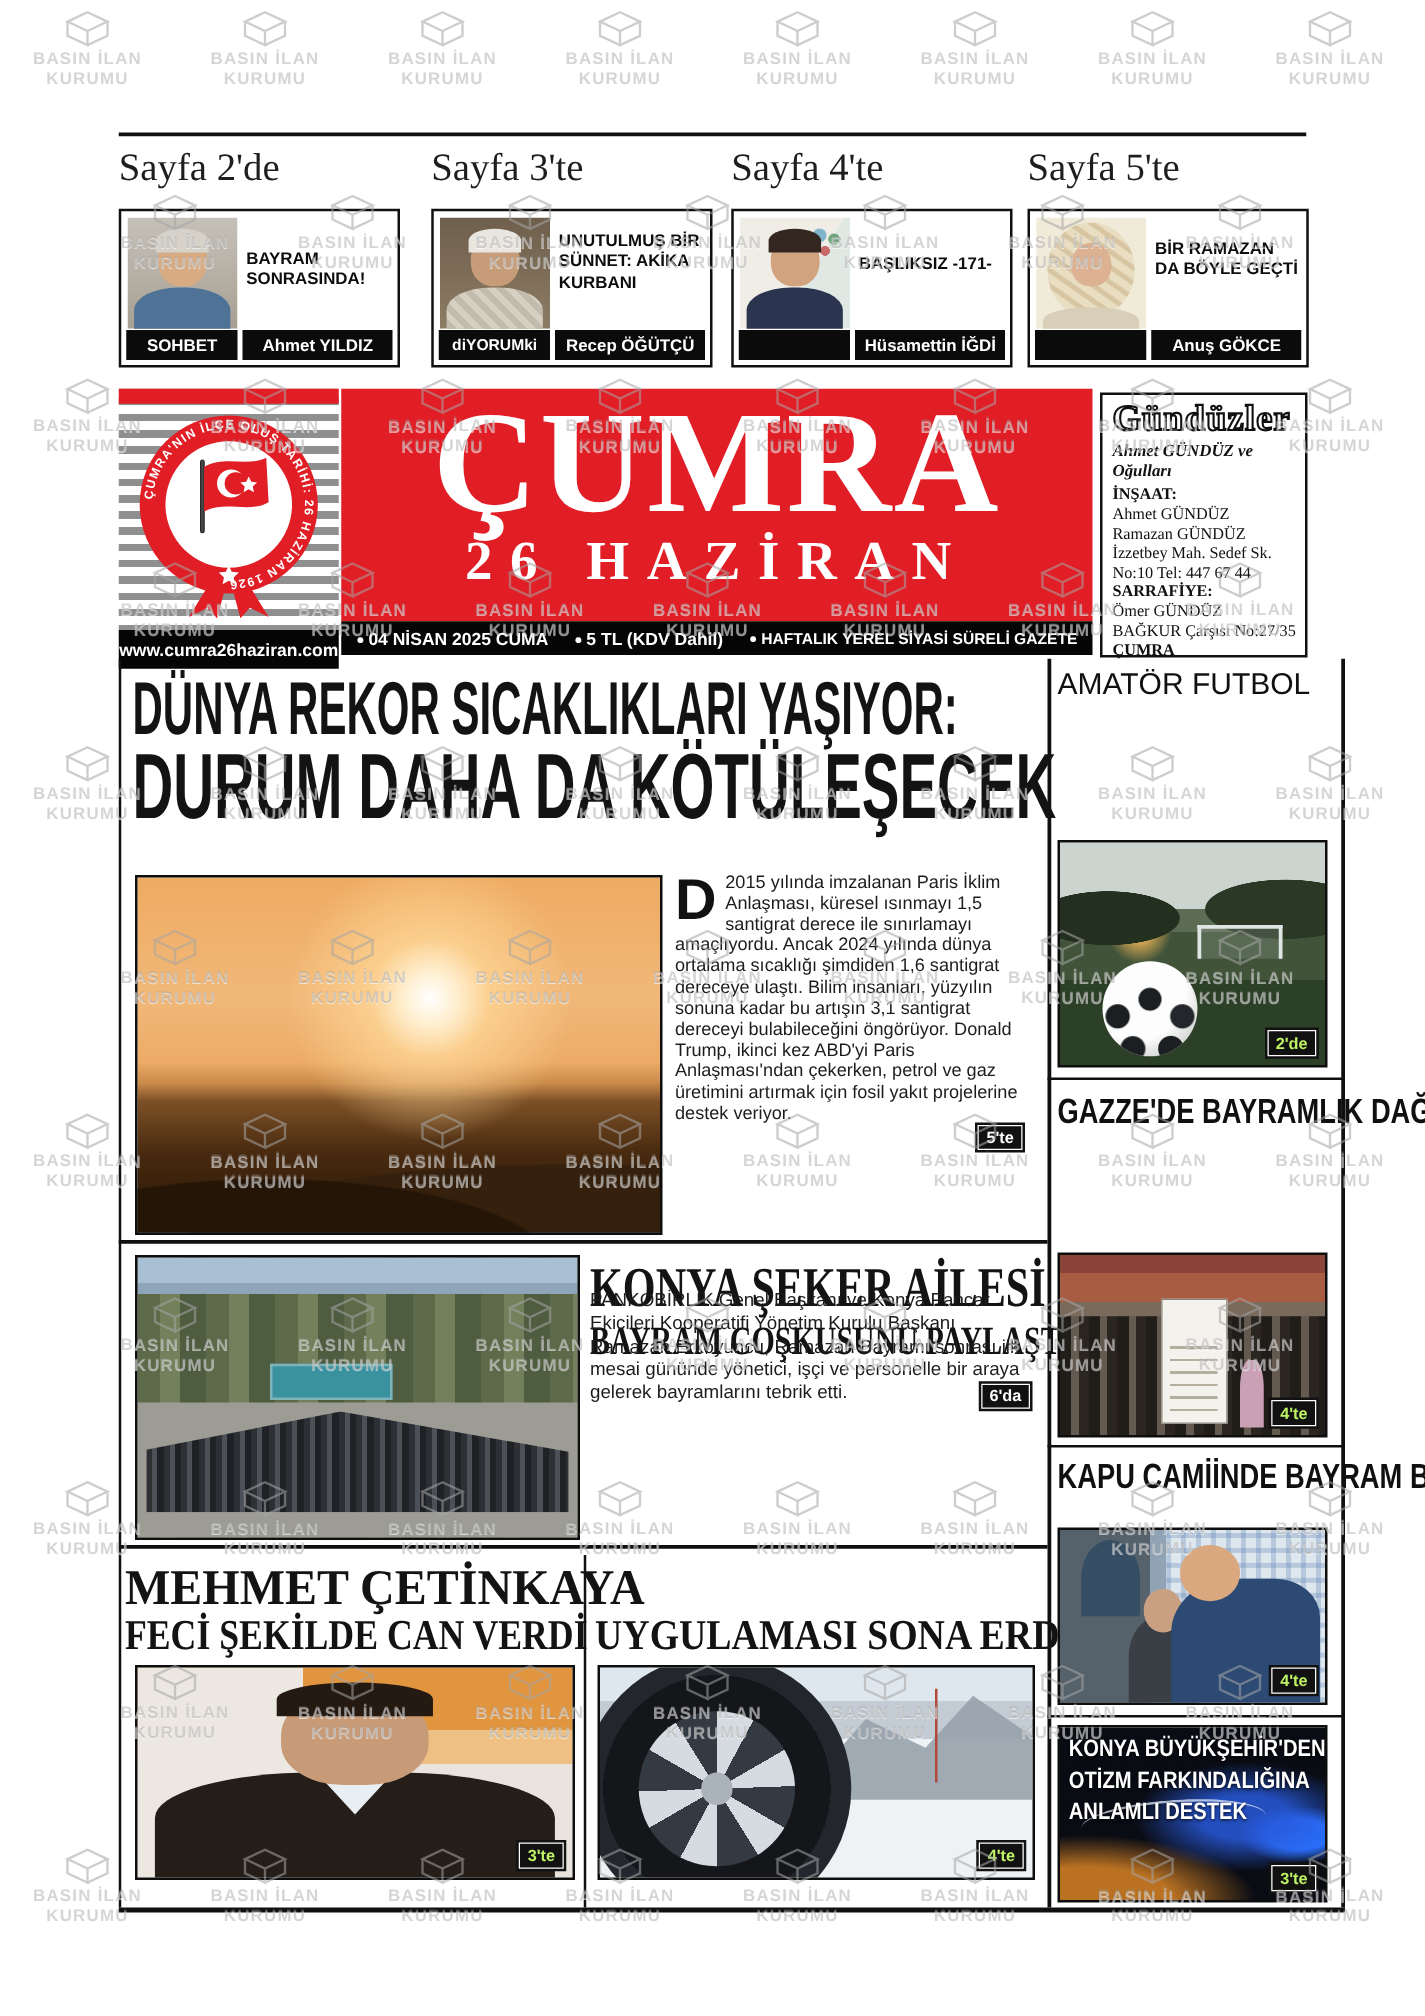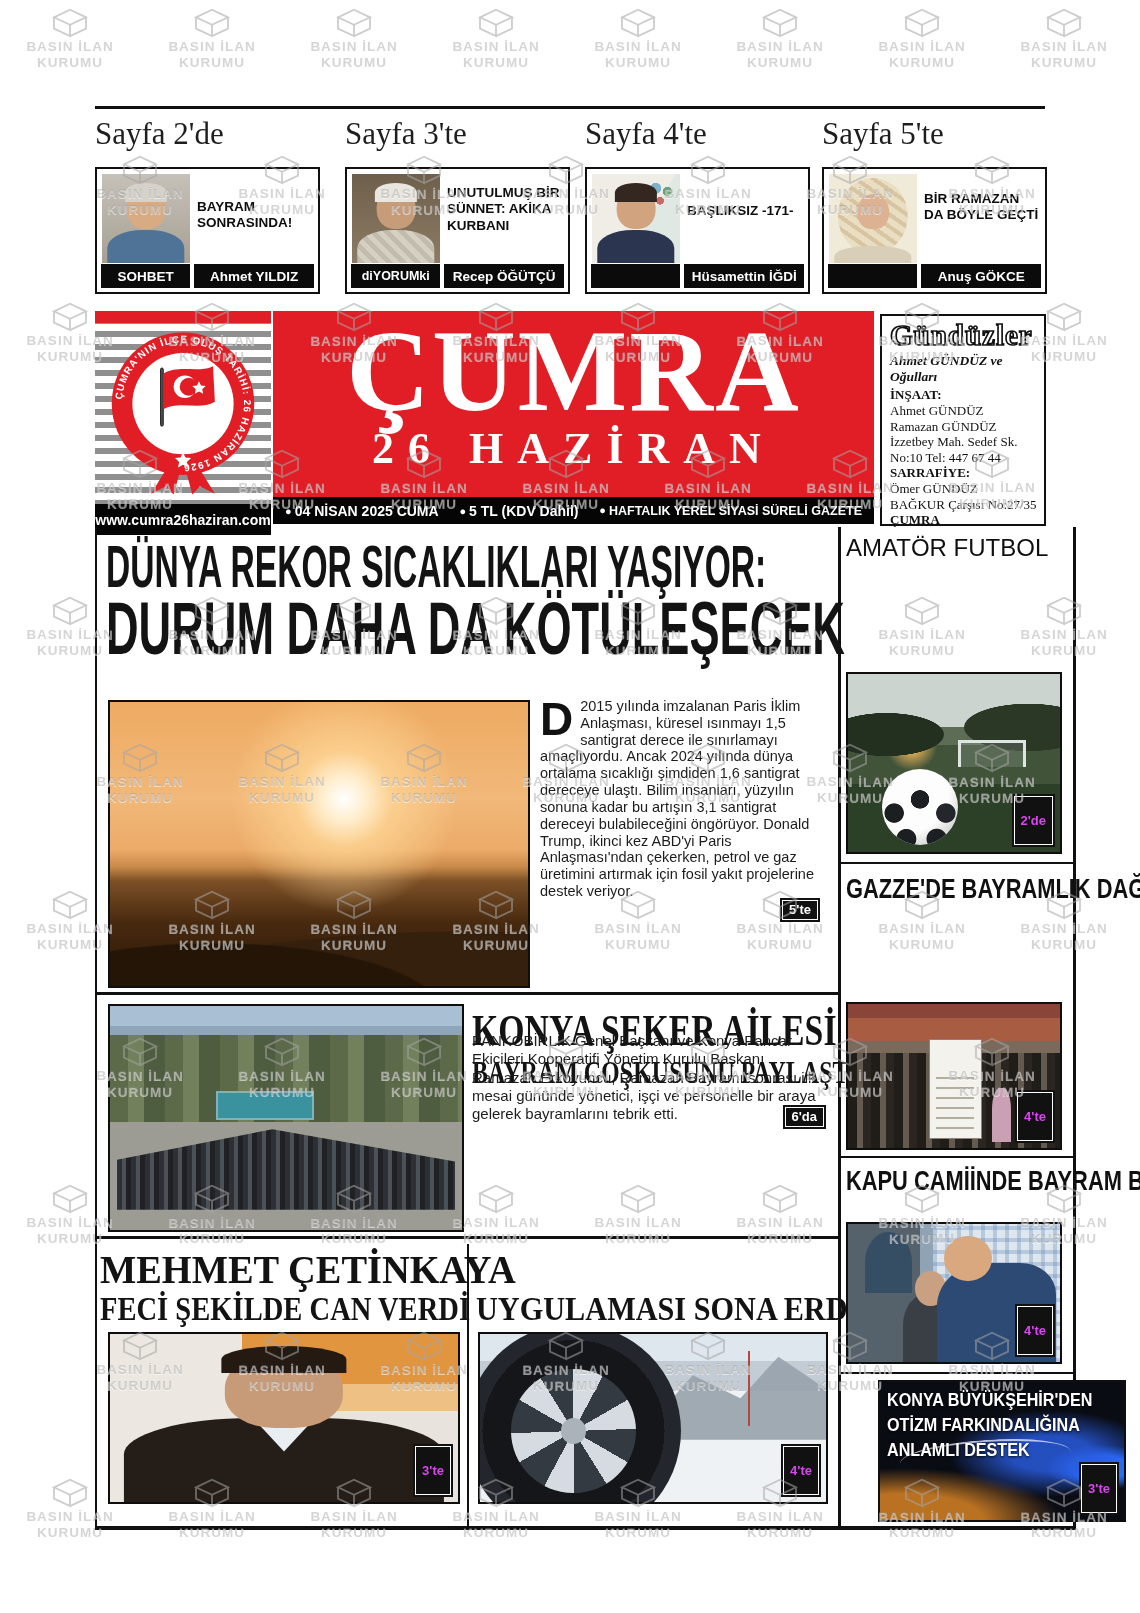--- a/index.html
+++ b/index.html
@@ -53,21 +53,21 @@
   #datebar span::before{content:"● ";font-size:11px;vertical-align:1px}
   #datebar .small{font-size:12.5px}
   #adbox{left:880px;top:314px;width:166px;height:212px;border:2.5px solid #101010;background:#fff;padding:3px 8px;font-family:"Liberation Serif","DejaVu Serif",serif}
   #adbox .brand{font-weight:bold;font-size:29px;color:#fff;-webkit-text-stroke:1.7px #101010;letter-spacing:1px;line-height:1.15}
   #adbox .owners{font-style:italic;font-weight:bold;font-size:13.5px;margin:1px 0 2px}
   #adbox .ln{font-size:13px;line-height:1.2;white-space:nowrap}
   #adbox .b{font-weight:bold}
 
   
   .ph{position:absolute;border:2px solid #0e0e0e;overflow:hidden;background:#ccc}
-  .pg{position:absolute;right:7px;bottom:7px;background:#111;color:#d946ef;font-weight:bold;font-size:13px;padding:14px 6px;border:1px solid #fff;box-shadow:0 0 0 2px #111;line-height:19px}
+  .pg{position:absolute;right:7px;bottom:7px;background:#111;color:#bef264;font-weight:bold;font-size:13px;padding:0 6px;border:1px solid #fff;box-shadow:0 0 0 2px #111;line-height:19px}
   .pg-inline{display:inline-block;background:#111;color:#fff;font-weight:bold;font-size:13px;padding:0 6px;border:1px solid #fff;box-shadow:0 0 0 2px #111;line-height:18px;float:right}
 
   .ph-desert{background:
     radial-gradient(circle at 56% 34%,#ffffff 0%,#ffefd0 7%,rgba(255,215,150,.75) 16%,rgba(244,180,105,0) 38%),
     radial-gradient(ellipse 120% 55% at 25% 110%,#241507 0 45%,rgba(36,21,7,0) 46%),
     radial-gradient(ellipse 150% 42% at 85% 102%,#35200d 0 50%,rgba(53,32,13,0) 51%),
     linear-gradient(180deg,#eeab62 0%,#f1b879 34%,#ecab68 52%,#c98a4a 58%,#7c5026 63%,#47290f 78%,#2a1706 100%)}
 
   .ph-futbol{background:
     radial-gradient(ellipse 45% 20% at 18% 34%,#23301f 0 60%,transparent 61%),
@@ -345,21 +345,21 @@
   </div>
 
   <div class="abs rc-sub" style="left:846px;top:1164px">KAPU CAMİİNDE BAYRAM BULUŞMASI</div>
   <div class="ph ph-kapu" style="left:846px;top:1222px;width:216px;height:142px">
     <div class="arch"></div>
     <div class="man2"></div>
     <div class="man1"></div>
     <span class="pg">4'te</span>
   </div>
 
-  <div class="ph ph-otizm" style="left:878px;top:1380px;width:248px;height:142px">
+  <div class="ph ph-otizm" style="left:846px;top:1380px;width:216px;height:142px">
     <div class="otizm-txt">KONYA BÜYÜKŞEHİR'DEN OTİZM FARKINDALIĞINA ANLAMLI DESTEK</div>
     <span class="pg">3'te</span>
   </div>
 
   <div id="watermarks">
       <div class="wm" style="left: 10px; top: 6px;">
         <svg width="46" height="32" viewBox="0 0 46 34">
           <g fill="none" stroke="#a6a6a6" stroke-width="2">
             <path d="M6 12 L23 4 L40 12 L23 20 Z"></path>
             <path d="M6 12 L6 24 L23 32 L23 20"></path>

